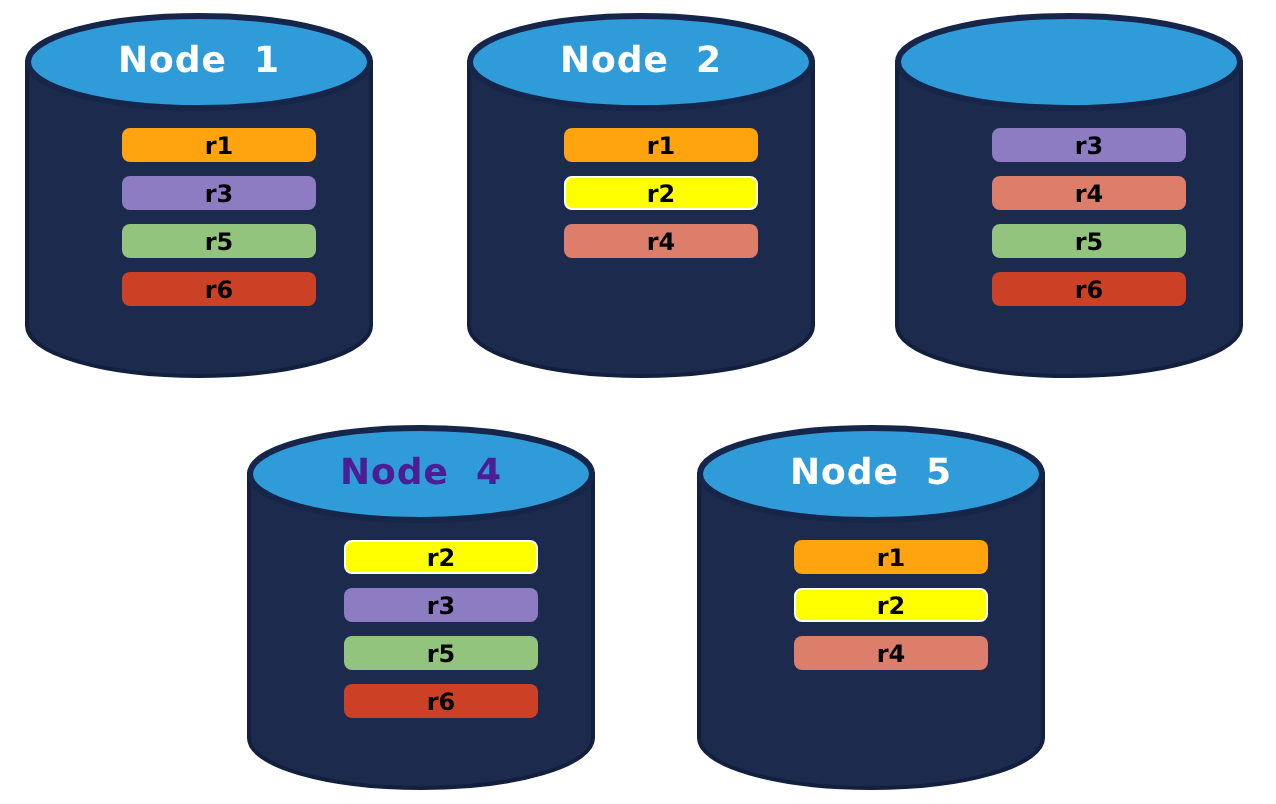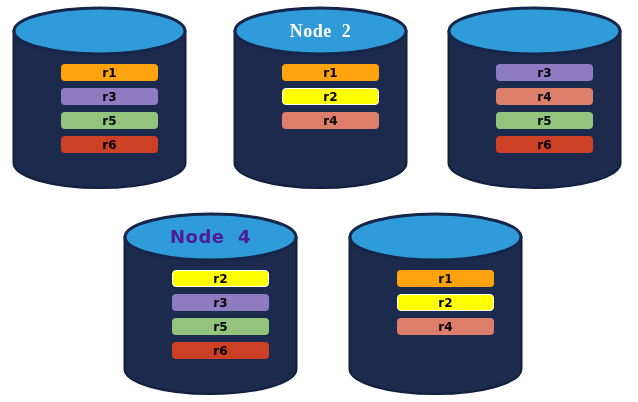--- a/index.html
+++ b/index.html
@@ -67,33 +67,34 @@
 </style>
 </head>
 <body>
 
 <div class="canvas" id="diagram" style="background: rgb(255, 255, 255);">
     <div class="node" style="left: 12px; top: 5px;">
     <svg viewBox="0 0 175 188">
       <path d="M 1.5 26 V 158 A 86 25 0 0 0 173.5 158 V 26 Z" stroke-width="2" fill="#1c2a4d" stroke="#121f3d"></path>
       <ellipse cx="87.5" cy="26" rx="85.5" ry="23" stroke-width="3" fill="#2f9bd8" stroke="#16254a"></ellipse>
     </svg>
+    <div class="node-title" style="color: rgb(255, 255, 255);">Node  1</div>
     <div class="replica-list">
         <div class="bar" style="background: rgb(255, 164, 14); color: rgb(0, 0, 0);">r1</div>
         <div class="bar" style="background: rgb(142, 124, 195); color: rgb(0, 0, 0);">r3</div>
         <div class="bar" style="background: rgb(147, 196, 125); color: rgb(0, 0, 0);">r5</div>
         <div class="bar" style="background: rgb(204, 65, 37); color: rgb(0, 0, 0);">r6</div>
       </div>
   </div>
     <div class="node" style="left: 233px; top: 5px;">
     <svg viewBox="0 0 175 188">
       <path d="M 1.5 26 V 158 A 86 25 0 0 0 173.5 158 V 26 Z" stroke-width="2" fill="#1c2a4d" stroke="#121f3d"></path>
       <ellipse cx="87.5" cy="26" rx="85.5" ry="23" stroke-width="3" fill="#2f9bd8" stroke="#16254a"></ellipse>
     </svg>
-    <div class="node-title" style="color: rgb(255, 255, 255); font-family: Liberation Serif, serif;">Node  2</div>
+    <div class="node-title" style="color: rgb(255, 255, 255);">Node  2</div>
     <div class="replica-list">
         <div class="bar" style="background: rgb(255, 164, 14); color: rgb(0, 0, 0);">r1</div>
         <div class="bar" style="background: rgb(255, 255, 0); color: rgb(0, 0, 0); border: 1.5px solid rgb(255, 255, 255);">r2</div>
         <div class="bar" style="background: rgb(221, 126, 107); color: rgb(0, 0, 0);">r4</div>
       </div>
   </div>
     <div class="node" style="left: 447px; top: 5px;">
     <svg viewBox="0 0 175 188">
       <path d="M 1.5 26 V 158 A 86 25 0 0 0 173.5 158 V 26 Z" stroke-width="2" fill="#1c2a4d" stroke="#121f3d"></path>
       <ellipse cx="87.5" cy="26" rx="85.5" ry="23" stroke-width="3" fill="#2f9bd8" stroke="#16254a"></ellipse>
@@ -116,19 +117,20 @@
         <div class="bar" style="background: rgb(142, 124, 195); color: rgb(0, 0, 0);">r3</div>
         <div class="bar" style="background: rgb(147, 196, 125); color: rgb(0, 0, 0);">r5</div>
         <div class="bar" style="background: rgb(204, 65, 37); color: rgb(0, 0, 0);">r6</div>
       </div>
   </div>
     <div class="node" style="left: 348px; top: 211px;">
     <svg viewBox="0 0 175 188">
       <path d="M 1.5 26 V 158 A 86 25 0 0 0 173.5 158 V 26 Z" stroke-width="2" fill="#1c2a4d" stroke="#121f3d"></path>
       <ellipse cx="87.5" cy="26" rx="85.5" ry="23" stroke-width="3" fill="#2f9bd8" stroke="#16254a"></ellipse>
     </svg>
+    <div class="node-title" style="color: rgb(255, 255, 255);">Node  5</div>
     <div class="replica-list">
         <div class="bar" style="background: rgb(255, 164, 14); color: rgb(0, 0, 0);">r1</div>
         <div class="bar" style="background: rgb(255, 255, 0); color: rgb(0, 0, 0); border: 1.5px solid rgb(255, 255, 255);">r2</div>
         <div class="bar" style="background: rgb(221, 126, 107); color: rgb(0, 0, 0);">r4</div>
       </div>
   </div>
   </div>
 
 </body></html>

